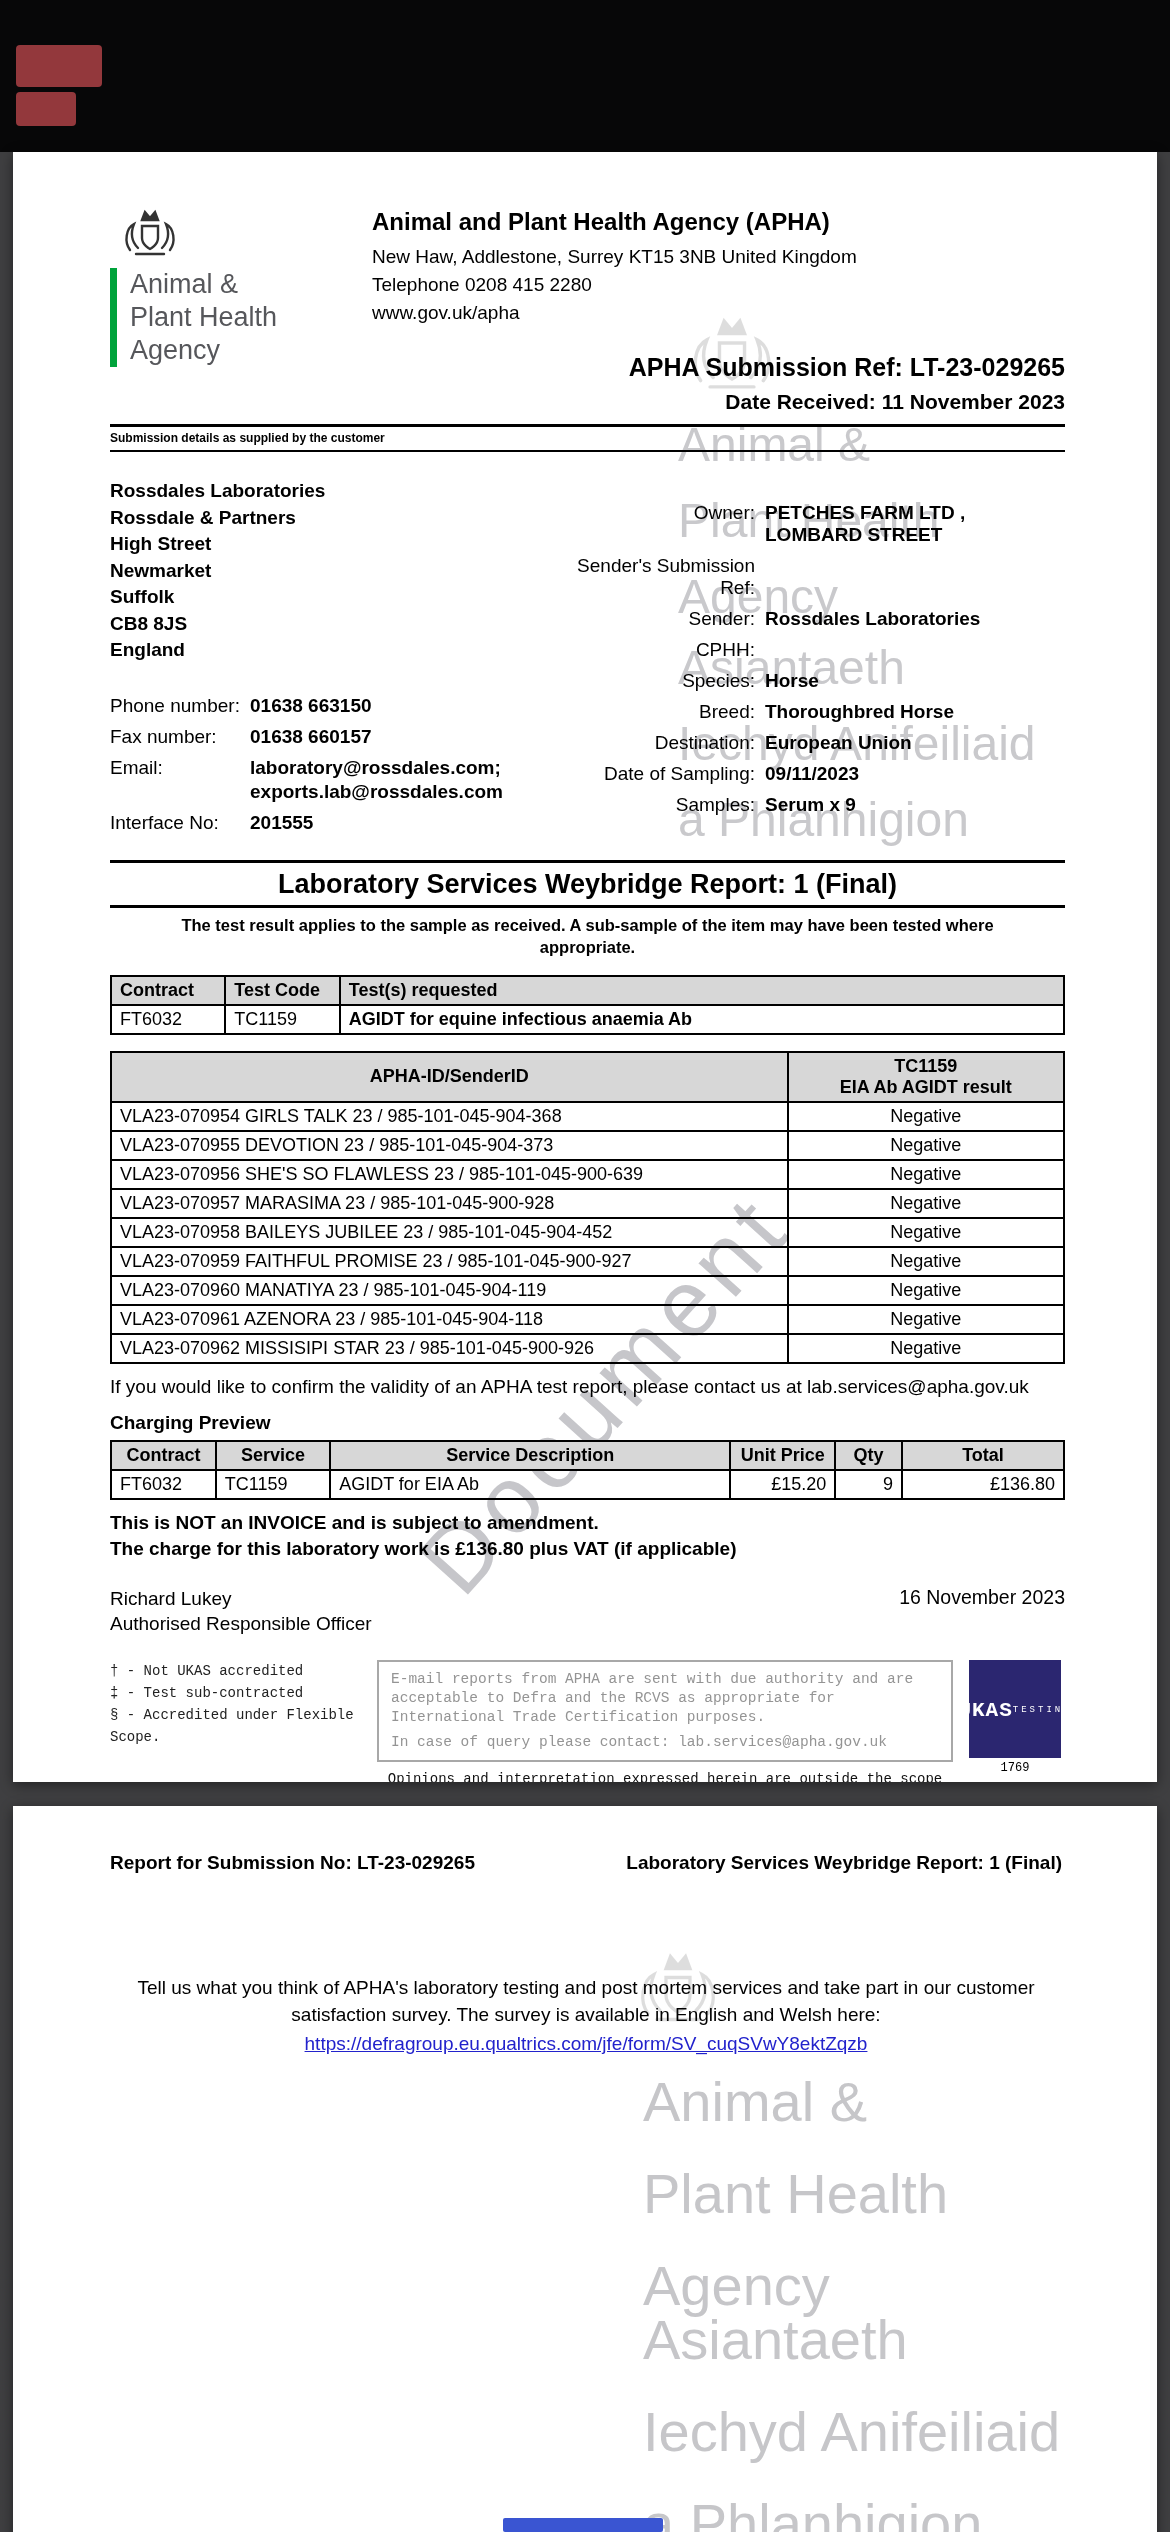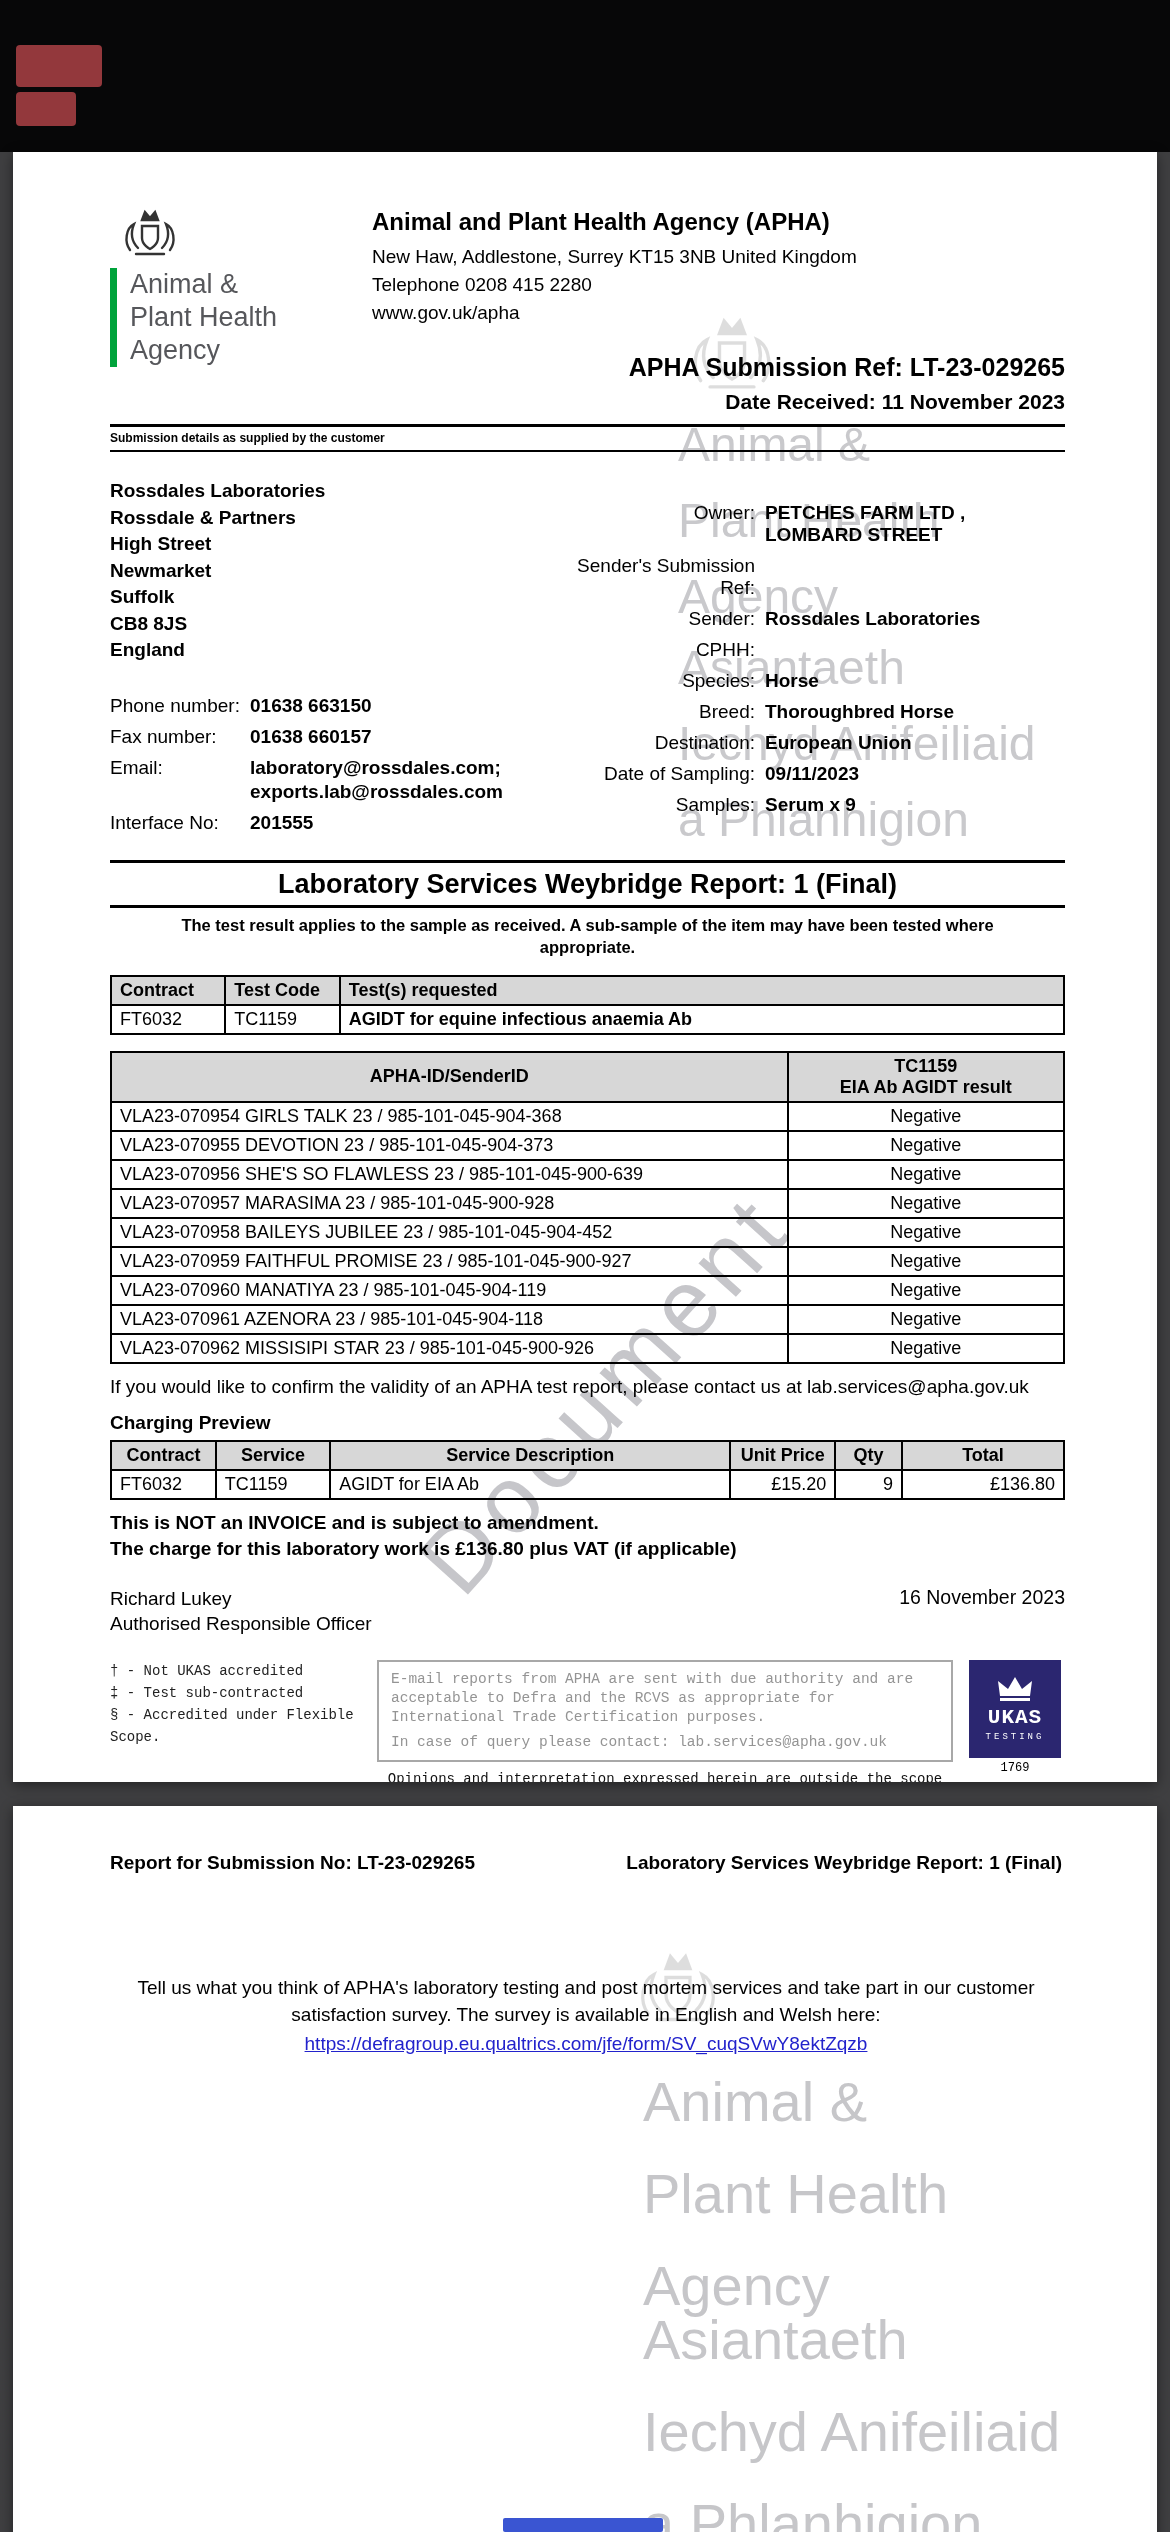--- a/index.html
+++ b/index.html
@@ -78,21 +78,21 @@
   .sig-left{font-size:19px;line-height:25px;}
   .sig-date{margin-left:auto;font-size:19.5px;}
 
   .footer{display:flex;margin-top:24px;font-family:Liberation Mono, monospace;}
   .fnotes{width:255px;flex:none;font-size:14px;line-height:22px;color:#222;}
   .fmid{flex:1;padding:0 12px;}
   .fbox{border:2px solid #a8a8a8;color:#949494;font-size:14.5px;line-height:19px;padding:8px 12px;}
   .fbox-l2{margin-top:6px;}
   .opinions{margin-top:9px;text-align:center;font-size:14px;color:#111;}
   .ukas-col{width:100px;flex:none;text-align:center;}
-  .ukas-box{width:92px;height:98px;background:#2b2670;color:#fff;display:flex;flex-direction:column;align-items:center;justify-content:center;margin:0 auto;}
+  .ukas-box{width:92px;height:98px;background:#2b2670;color:#fff;display:flex;flex-direction:row;align-items:center;justify-content:center;margin:0 auto;}
   .ukas-brand{font-weight:bold;font-size:21px;letter-spacing:1px;margin-top:3px;}
   .ukas-type{font-size:9px;letter-spacing:3px;margin-top:3px;}
   .ukas-num{font-size:12px;margin-top:3px;color:#000000;}
 
   .content2{position:relative;z-index:2;padding:46px 95px 0 97px;}
   .p2-header{display:flex;font-weight:bold;font-size:19px;}
   .p2-right{margin-left:auto;}
   .p2-para{margin-top:100px;text-align:center;font-size:19px;line-height:27px;}
   .p2-link{display:block;text-align:center;font-size:19px;color:#2222cc;text-decoration:underline;margin-top:5px;cursor:pointer;}
   .partial-link{position:absolute;left:490px;top:712px;width:160px;height:14px;background:#3a55d2;border-radius:2px;z-index:3;}

